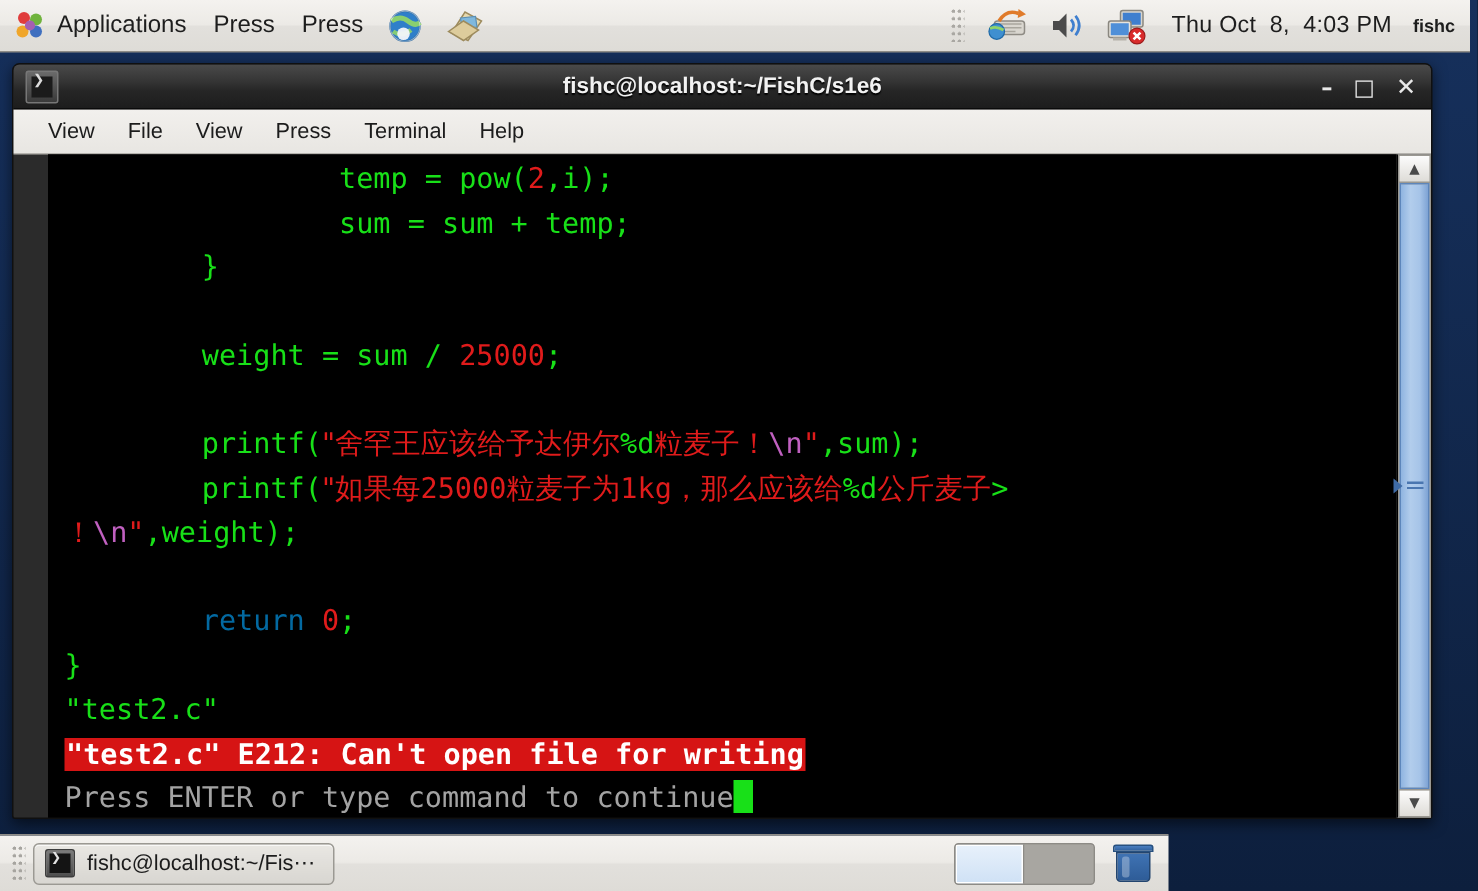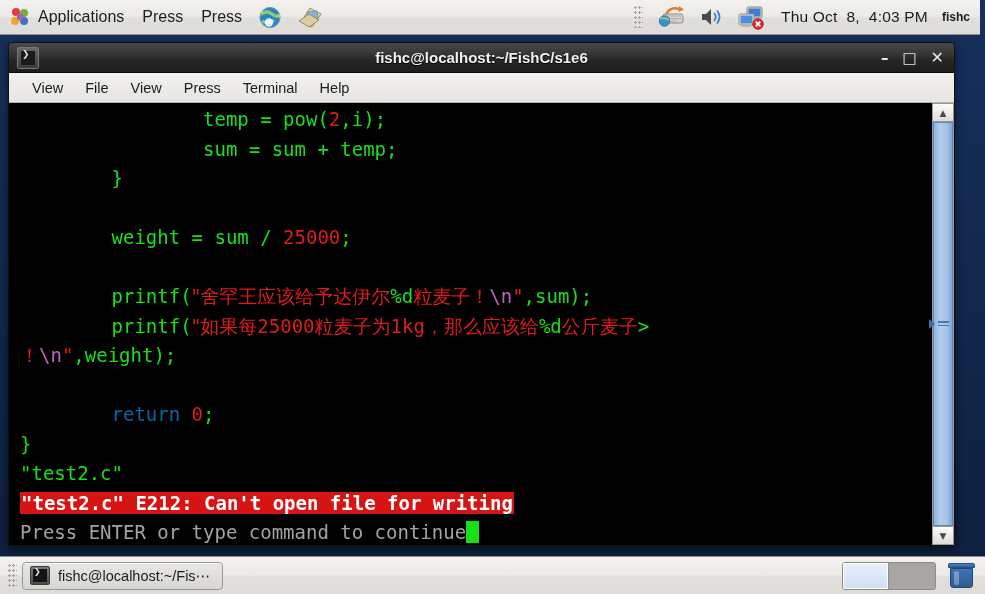--- a/index.html
+++ b/index.html
@@ -162,20 +162,21 @@
     margin-right: 4px;
     border-radius: 3px;
     cursor: default;
   }
 
   #term-body {
     position: relative;
     height: 442px;
     background: #000;
     display: flex;
+    margin-left: 23px;
   }
   #term-text {
     flex: 1 1 auto;
     position: relative;
     background: #000;
     overflow: hidden;
     font-family: "DejaVu Sans Mono", "Liberation Mono", monospace;
     font-size: 19px;
     line-height: 29.5px;
     padding: 2px 0 0 11px;
@@ -259,21 +260,21 @@
     width: 0; height: 0;
     border-top: 5px solid transparent;
     border-bottom: 5px solid transparent;
     border-left: 6px solid #3f6ba6;
   }
 
   
   #taskbar {
     position: absolute;
     left: 0; bottom: 0;
-    width: 985px; height: 38px;
+    width: 779px; height: 38px;
     background: linear-gradient(180deg, #f4f2ef 0%, #eceae6 48%, #e2e0dc 52%, #dedcd7 100%);
     border-top: 1px solid #8f8d88;
     display: flex;
     align-items: center;
     box-sizing: border-box;
     padding: 0 6px;
   }
   .tb-dots {
     width: 9px; height: 24px;
     margin: 0 5px 0 2px;

